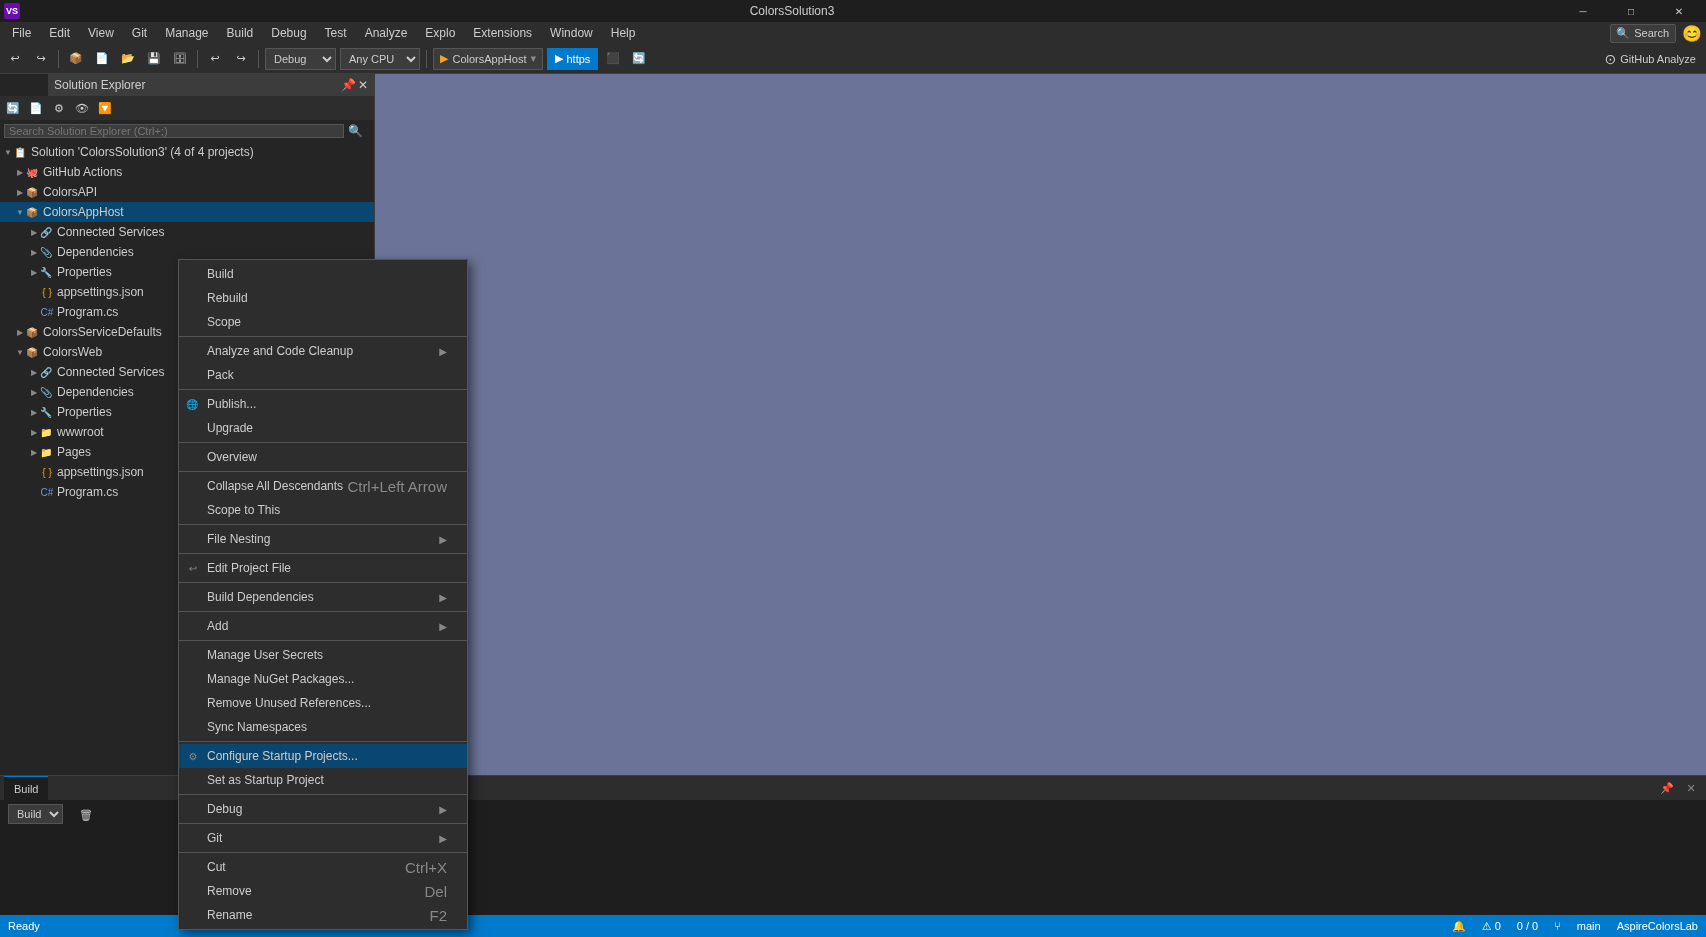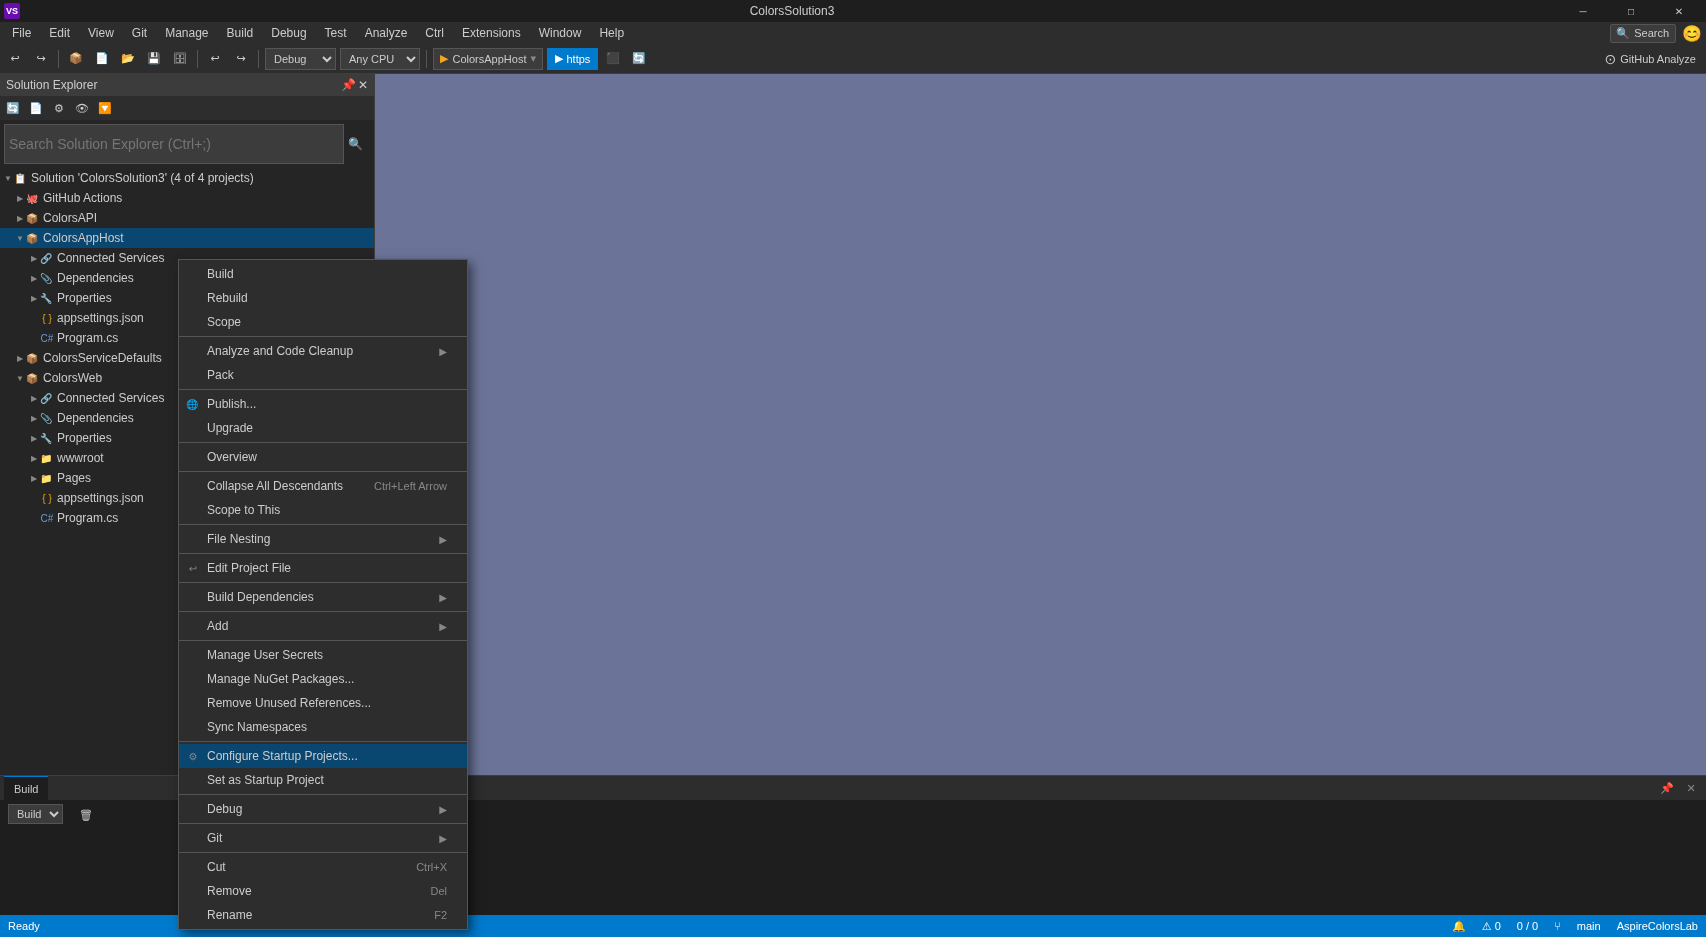--- a/index.html
+++ b/index.html
@@ -148,36 +148,37 @@
     }
     #se-header {
       display: flex;
       align-items: center;
       justify-content: space-between;
       background: #3c3c3c;
       height: 22px;
       padding: 0 6px;
       color: #cccccc;
       font-size: 12px;
+      margin-left: 48px;
     }
     #se-toolbar {
       display: flex;
       align-items: center;
       background: #2d2d2d;
       height: 24px;
       padding: 0 2px;
       gap: 1px;
     }
     #se-search {
-      height: 40px;
+      height: 14px;
       margin: 2px;
       background: #3c3c3c;
       border: 1px solid #555;
       color: #cccccc;
-      font-size: 14px;
+      font-size: 11px;
       padding: 0 4px;
       width: calc(100% - 30px);
     }
     .se-search-row {
       display: flex;
       align-items: center;
       padding: 2px;
       background: #252526;
     }
     #se-tree {
@@ -236,21 +237,21 @@
       padding: 0 20px 0 28px;
       color: #cccccc;
       font-size: 12px;
       cursor: pointer;
       position: relative;
     }
     .ctx-item.highlighted { background: #094771; }
     .ctx-item .shortcut {
       margin-left: auto;
       color: #888;
-      font-size: 11px;
+      font-size: 15px;
     }
     .ctx-item .arrow {
       margin-left: auto;
       color: #888;
       font-size: 10px;
     }
     .ctx-separator {
       height: 1px;
       background: #555;
       margin: 2px 0;
@@ -337,21 +338,21 @@
 <div id="menu-bar">
   <div class="menu-item">File</div>
   <div class="menu-item">Edit</div>
   <div class="menu-item">View</div>
   <div class="menu-item">Git</div>
   <div class="menu-item">Manage</div>
   <div class="menu-item">Build</div>
   <div class="menu-item">Debug</div>
   <div class="menu-item">Test</div>
   <div class="menu-item">Analyze</div>
-  <div class="menu-item">Ctrl</div>
+  <div class="menu-item">Explo</div>
   <div class="menu-item">Extensions</div>
   <div class="menu-item">Window</div>
   <div class="menu-item">Help</div>
   <div style="margin-left:auto; display:flex; align-items:center; gap:6px;">
     <span style="color:#ccc; font-size:11px; display:flex; align-items:center; gap:4px; cursor:pointer; padding:2px 6px; background:#3c3c3c; border:1px solid #555; border-radius:2px;">
       <span>🔍</span>
       <span>Search</span>
     </span>
     <span style="color:#f5a623; font-size:16px;">😊</span>
   </div>

